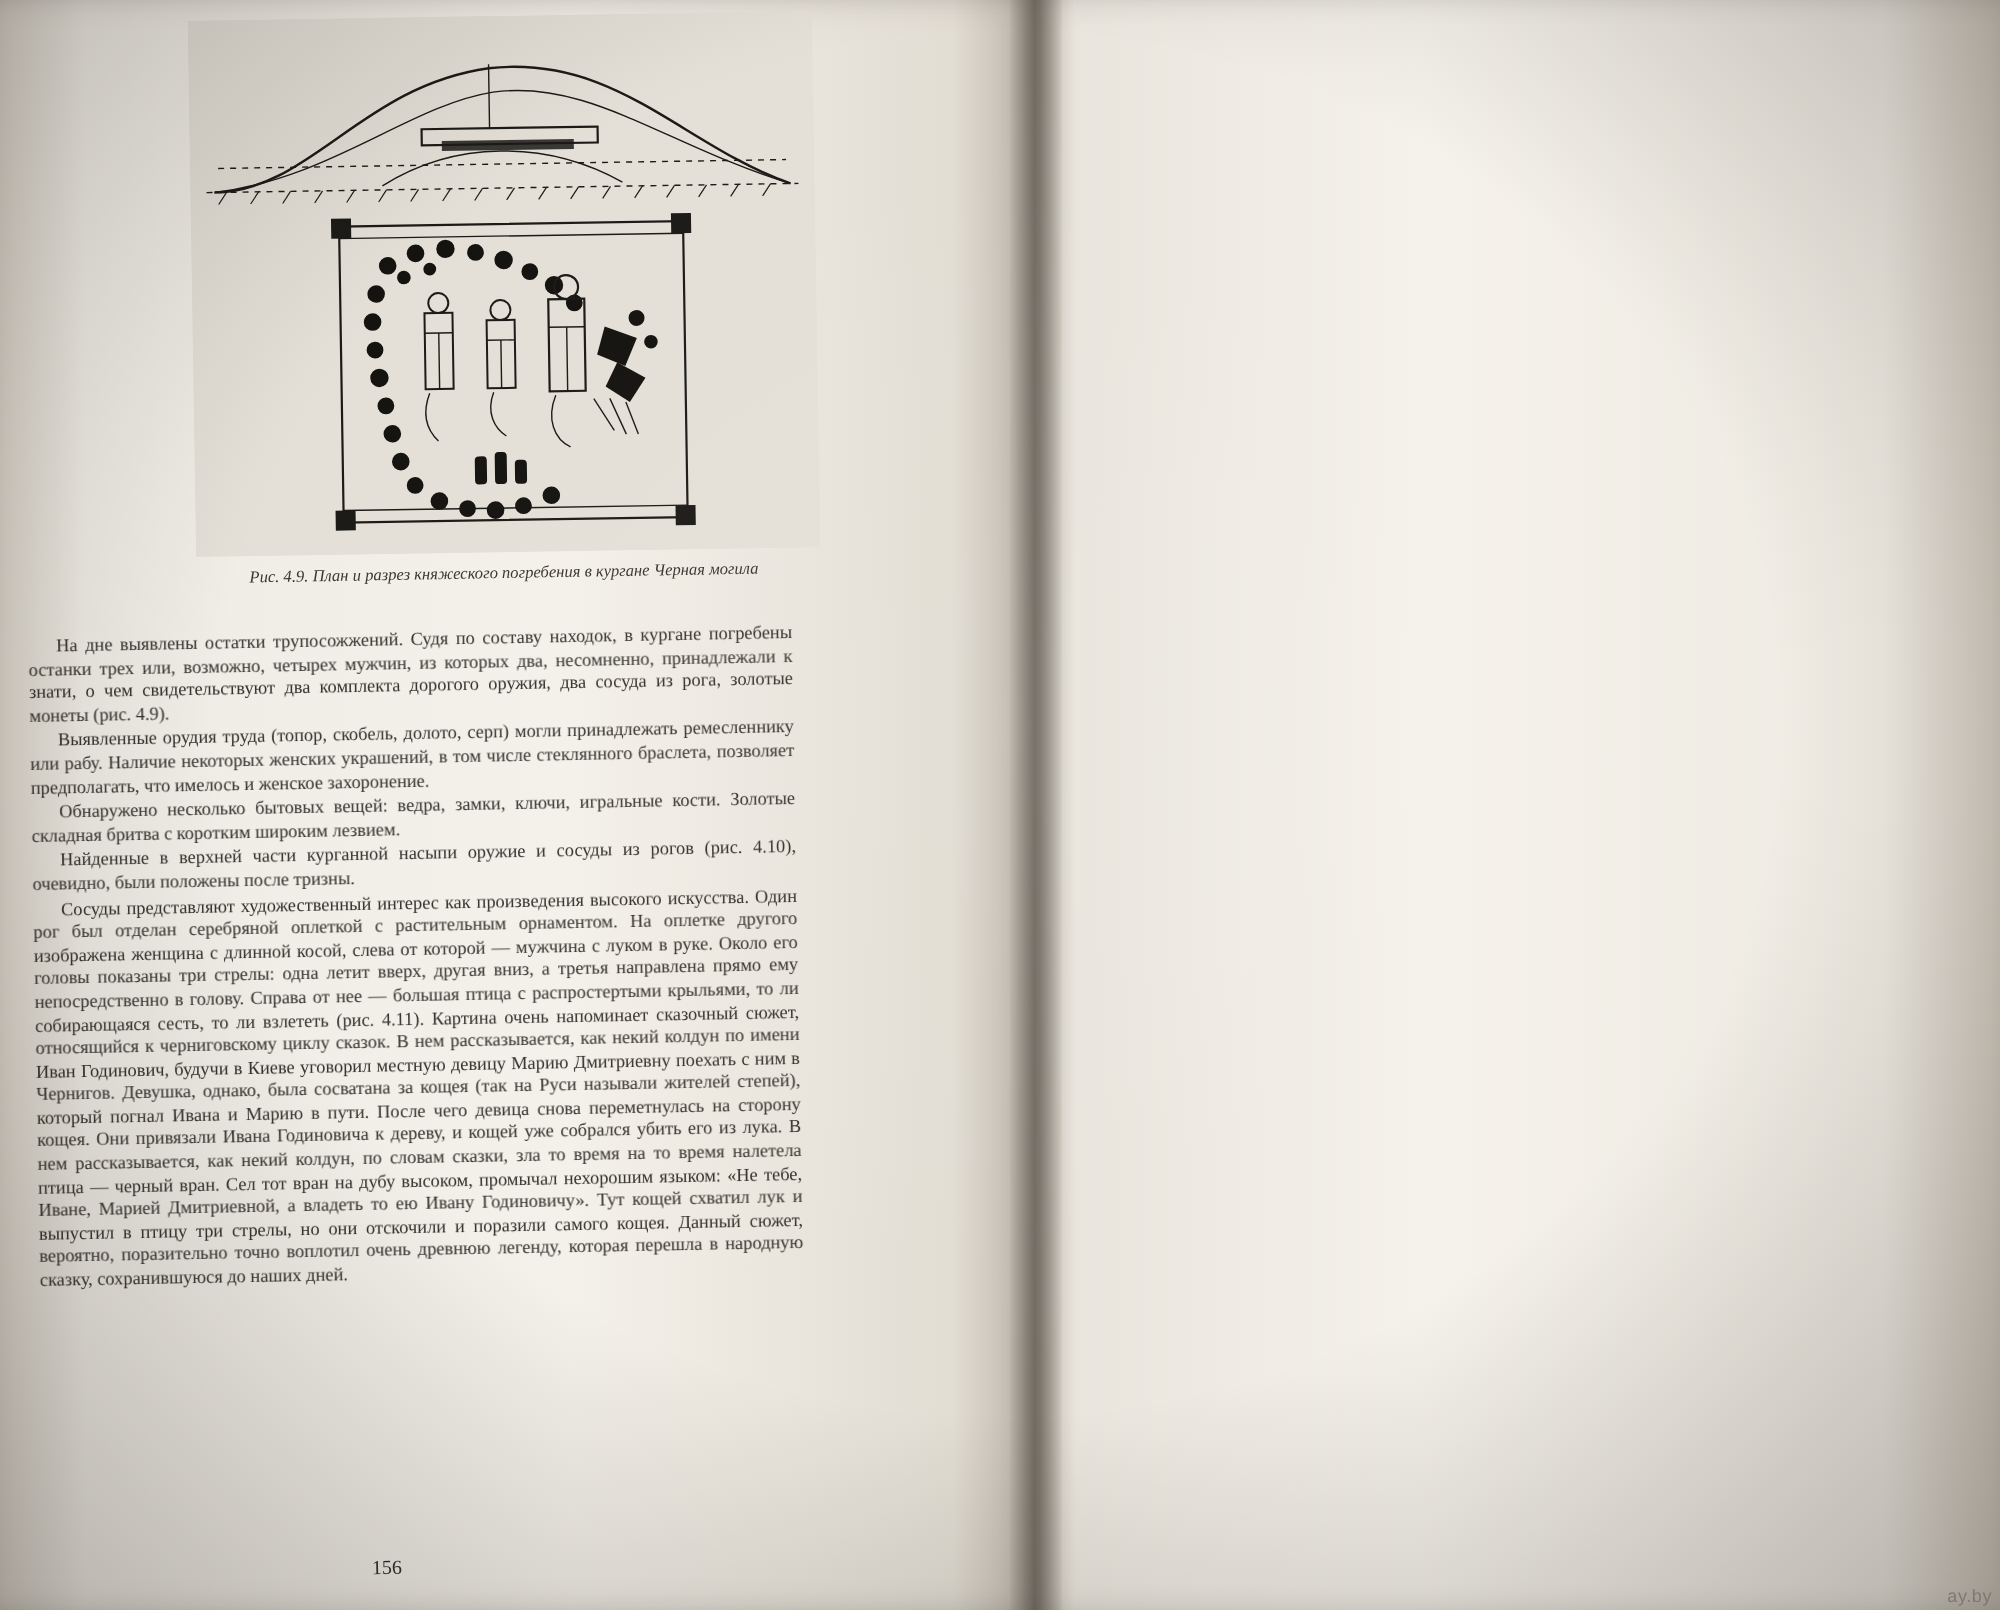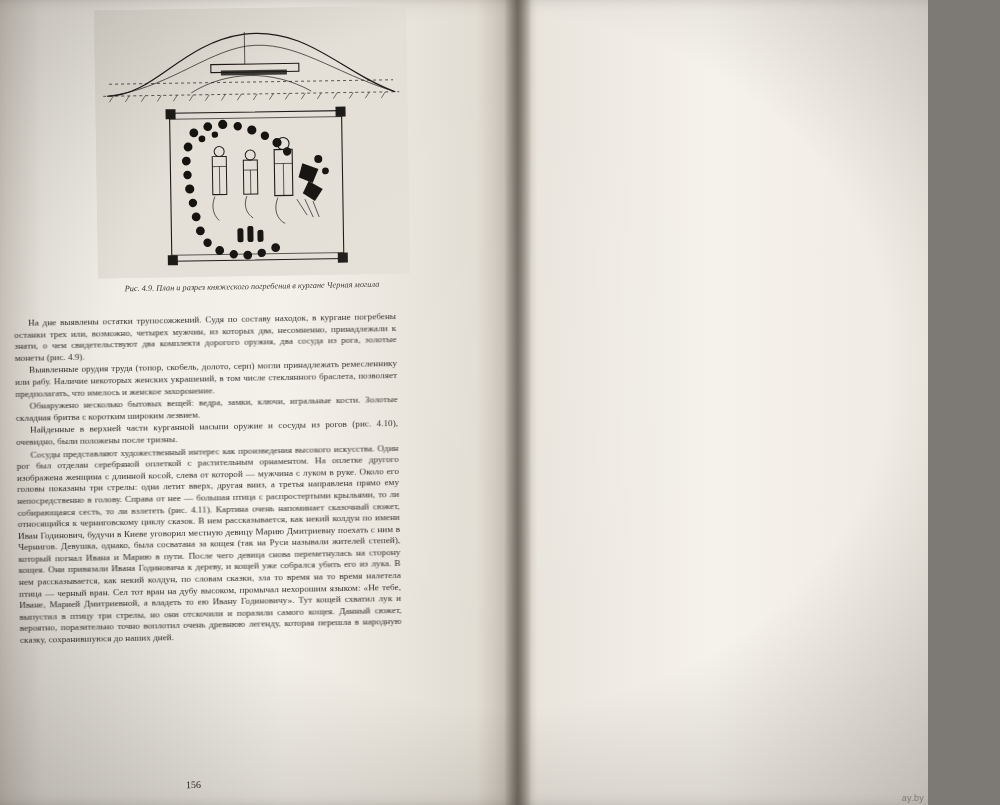--- a/index.html
+++ b/index.html
@@ -9,21 +9,21 @@
   }
   body {
     width: 1000px;
     height: 805px;
     overflow: hidden;
     font-family: "Liberation Serif", serif;
   }
 
   .page-photo {
     position: relative;
-    width: 928px;
+    width: 1000px;
     height: 805px;
     background: #e5e5e5;
     overflow: hidden;
   }
 
   
   .spread {
     position: absolute;
     left: 0; top: 0;
     width: 1000px;

